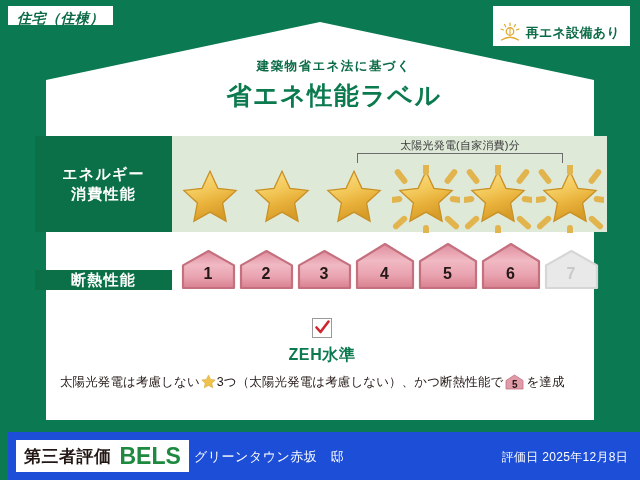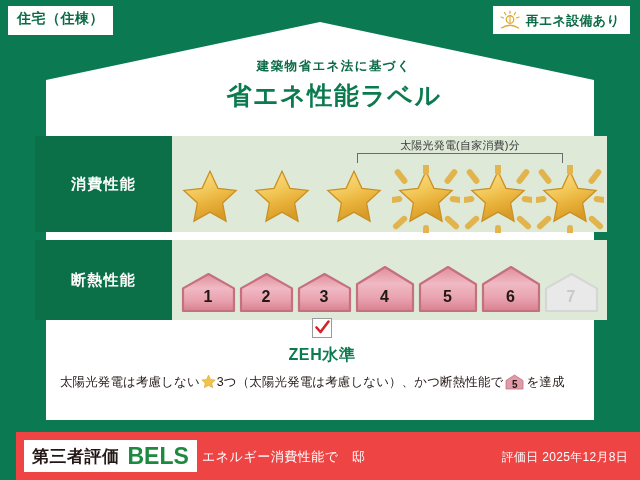--- a/index.html
+++ b/index.html
@@ -16,31 +16,32 @@
   
   .house-body{
     position:absolute;left:46px;top:22px;width:548px;height:398px;
     background:#ffffff;
     clip-path:polygon(0% 14.6%, 50% 0%, 100% 14.6%, 100% 100%, 0% 100%);
   }
   
   .tag-jutaku{
     position:absolute;left:8px;top:6px;
     background:#ffffff;
-    padding:5px 9px 10px 9px;
+    padding:5px 9px 0 9px;
     color:#0b6b46;
     font-size:14px;font-weight:bold;letter-spacing:.5px;
     line-height:1;
     white-space:nowrap;
+    font-style:italic;
   }
   
   .tag-saiene{
     position:absolute;right:10px;top:6px;
     background:#ffffff;
-    padding:4px 10px 4px 6px;
+    padding:16px 10px 4px 6px;
     display:flex;align-items:center;gap:5px;
     line-height:1;white-space:nowrap;
   }
   .tag-saiene .txt{color:#0b6b46;font-size:13px;font-weight:bold;letter-spacing:.3px;}
   .sun-ico{width:22px;height:20px;display:block;}
   
   .title-wrap{
     position:absolute;left:0;right:0;top:58px;text-align:center;margin-left:28px;
   }
   .title-sub{
@@ -48,21 +49,21 @@
     margin-bottom:4px;
   }
   .title-main{
     color:#0b7a4e;font-size:25px;font-weight:bold;letter-spacing:1.5px;
   }
   
   .row{
     position:absolute;display:flex;align-items:stretch;
   }
   .row-energy{left:35px;top:136px;width:572px;height:96px;}
-  .row-insul {left:35px;top:240px;width:572px;height:80px;}
+  .row-insul {left:35px;top:240px;width:572px;height:50px;align-items:flex-end;}
   .row-label{
     background:#0b7048;color:#ffffff;
     display:flex;align-items:center;justify-content:center;
     font-size:15px;font-weight:bold;letter-spacing:1.2px;
     text-align:center;line-height:1.35;
     width:137px;flex:0 0 137px;
   }
   .row-body{
     flex:1;background:#dfe9d8;position:relative;
   }
@@ -118,22 +119,22 @@
   .inline-house{
     display:inline-block;vertical-align:-4px;width:19px;height:16px;position:relative;margin:0 2px;
   }
   .inline-house .n{
     position:absolute;left:0;right:0;bottom:0px;text-align:center;
     font-size:10px;font-weight:bold;color:#231815;line-height:1;
   }
   .zehm-logo{display:inline-block;vertical-align:-9px;width:46px;height:28px;margin-left:-2px;}
   
   .footer{
-    position:absolute;left:16px;right:0;bottom:0;height:48px;
-    background:#ef4444;
+    position:absolute;left:8px;right:0;bottom:0;height:48px;
+    background:#1d4ed8;
   }
   .bels{
     position:absolute;left:8px;top:8px;height:32px;
     background:#ffffff;display:flex;align-items:center;gap:8px;
     padding:0 8px;box-sizing:border-box;
   }
   .bels .j{color:#231815;font-size:17px;font-weight:bold;letter-spacing:.5px;line-height:1;}
   .bels .b{color:#1d8a3f;font-size:23px;font-weight:bold;letter-spacing:0px;line-height:1;}
   .prop{
     position:absolute;left:186px;top:16px;color:#ffffff;font-size:13px;letter-spacing:.5px;
@@ -172,20 +173,21 @@
   </div>
 
   <div class="title-wrap">
     <div class="title-sub">建築物省エネ法に基づく</div>
     <div class="title-main">省エネ性能ラベル</div>
   </div>
 
   <div class="row row-energy">
     <div class="row-label">
       <div>
+        <div>エネルギー</div>
         <div>消費性能</div>
       </div>
     </div>
     <div class="row-body">
 
       <div class="solar-brk">
         <div class="cap">太陽光発電(自家消費)分</div>
         <div class="brk"></div>
       </div>
 
@@ -431,20 +433,20 @@
     </div>
 
 
   </div>
 
   <div class="footer">
     <div class="bels">
       <span class="j">第三者評価</span>
       <span class="b">BELS</span>
     </div>
-    <div class="prop">エネルギー消費性能で　邸</div>
+    <div class="prop">グリーンタウン赤坂　邸</div>
     <div class="date">
       <span>評価日</span>
       <span>2025年12月8日</span>
     </div>
   </div>
 
 </div>
 
 </body></html>

